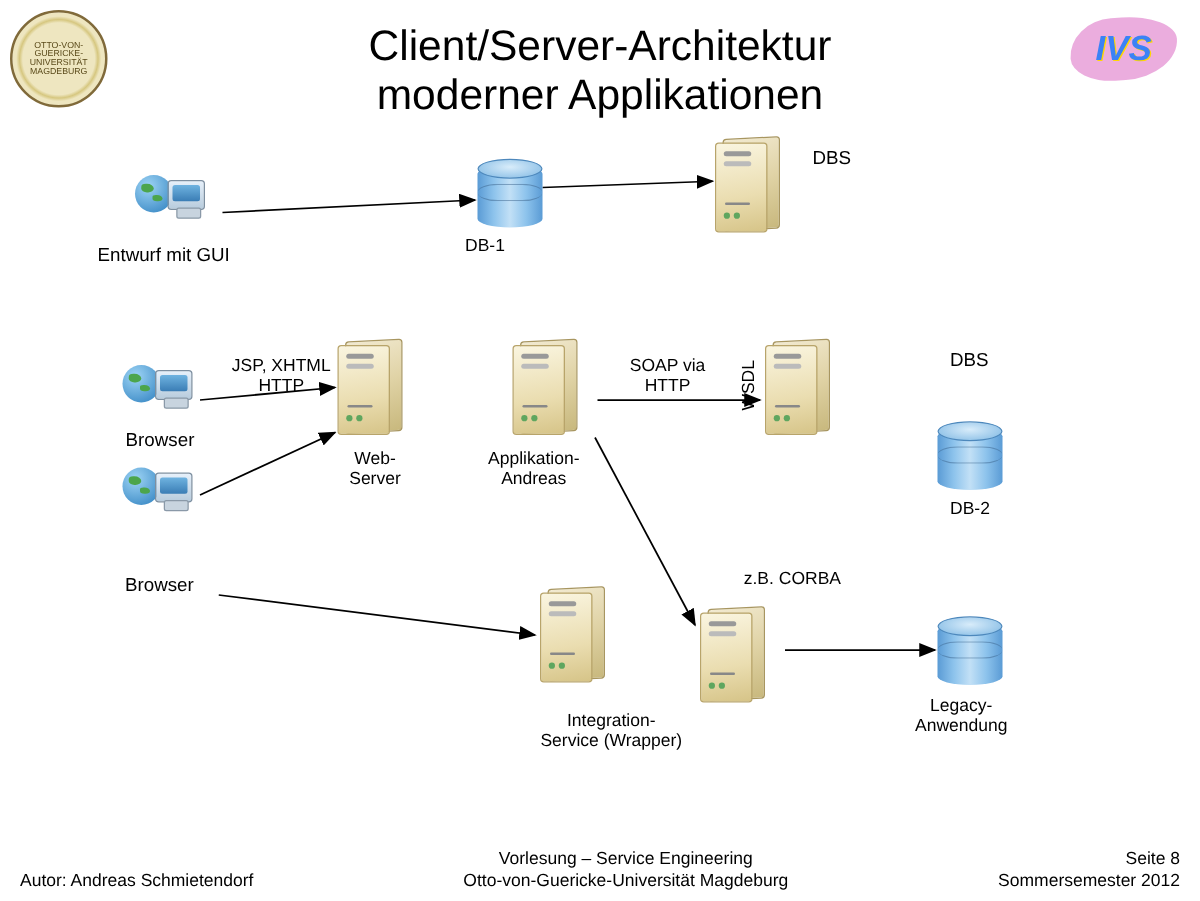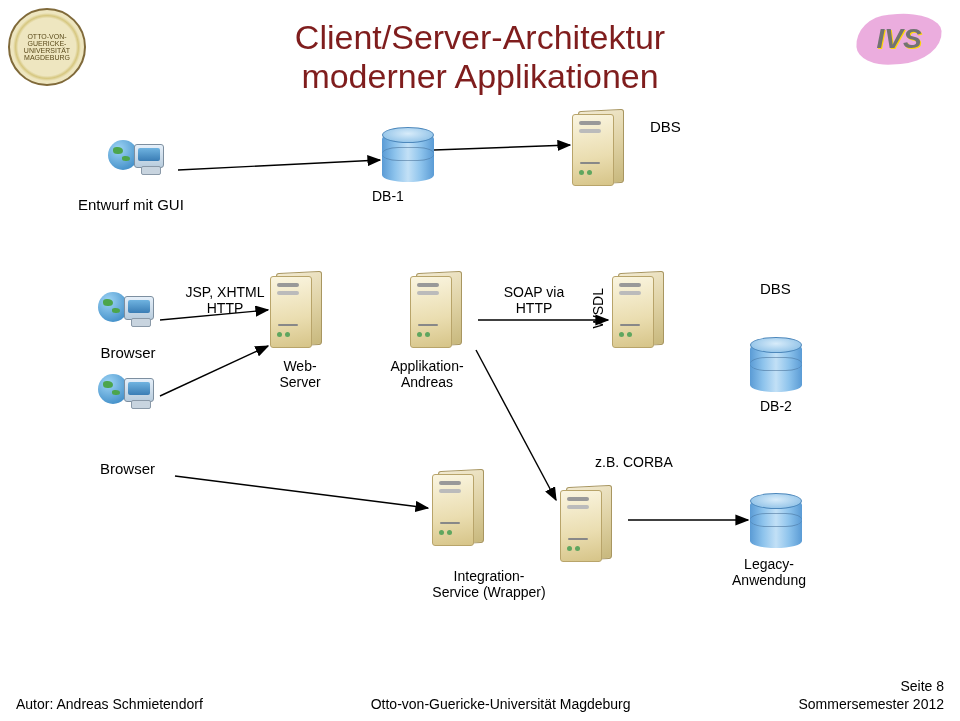--- a/index.html
+++ b/index.html
@@ -11,21 +11,21 @@
     position: relative;
     overflow: hidden;
   }
   .title {
     position: absolute;
     top: 18px;
     left: 50%;
     transform: translateX(-50%);
     text-align: center;
     font-size: 34px;
-    color: #7f1d1d;
+    color: #000000;
     font-weight: 500;
   }
   .uni-seal {
     position: absolute;
     top: 8px;
     left: 8px;
     width: 78px;
     height: 78px;
     border: 2px solid #806a3a;
     border-radius: 50%;
@@ -54,21 +54,21 @@
   }
   .ivs-text {
     position: absolute;
     inset: 0;
     display: flex;
     align-items: center;
     justify-content: center;
     font-weight: bold;
     font-style: italic;
     font-size: 28px;
-    color: #737373;
+    color: #3b82f6;
     text-shadow: 1px 1px 0 #ffd700;
   }
 
   .diagram {
     position: absolute;
     top: 120px;
     left: 0;
     right: 0;
     bottom: 60px;
   }
@@ -368,19 +368,20 @@
   <div class="label small" style="left:724px; top:436px; width:90px; white-space:pre-line;">Legacy-
 Anwendung</div>
 
 </div>
 
 <div class="footer">
   <div class="col">
     <div>Autor: Andreas Schmietendorf</div>
   </div>
   <div class="col center">
+    <div>Vorlesung – Service Engineering</div>
     <div>Otto-von-Guericke-Universität Magdeburg</div>
   </div>
   <div class="col right">
     <div>Seite 8</div>
     <div>Sommersemester 2012</div>
   </div>
 </div>
 
 </body></html>

